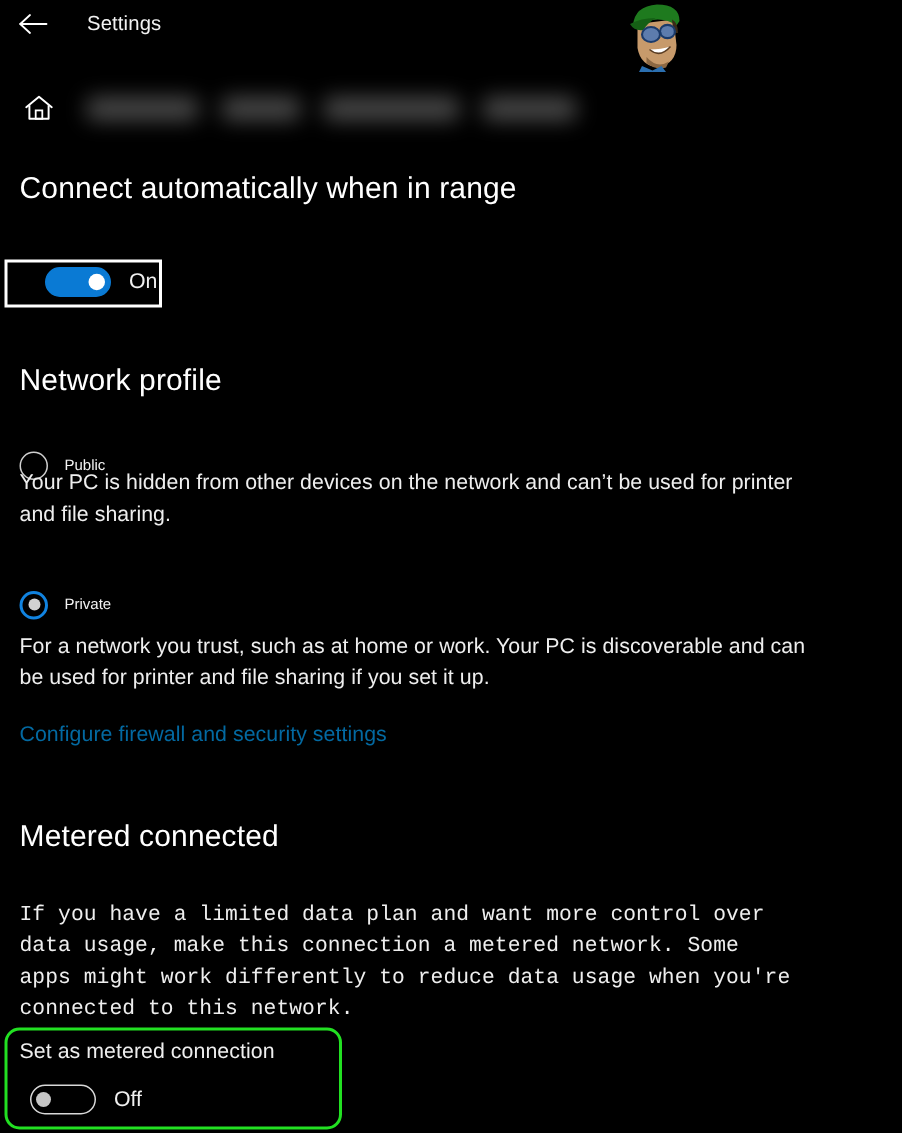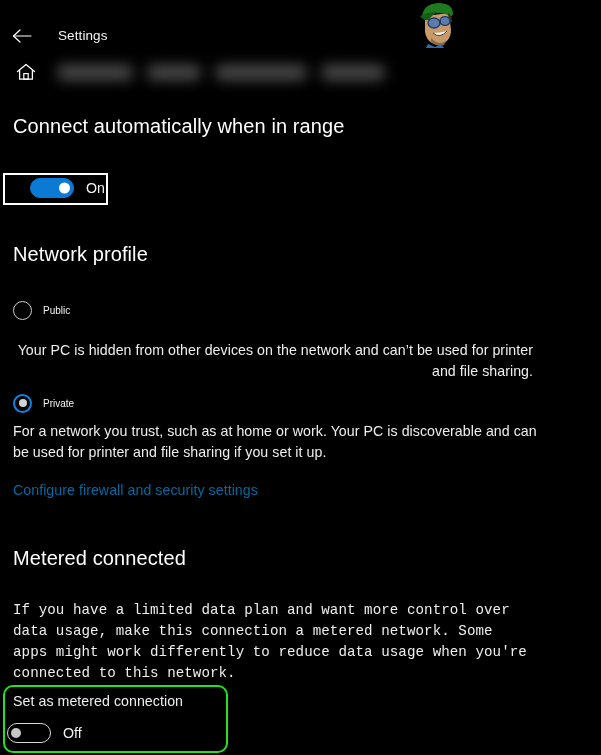--- a/index.html
+++ b/index.html
@@ -14,21 +14,21 @@
     overflow: hidden;
     font-family: "Liberation Sans", sans-serif;
     color: #ffffff;
     -webkit-font-smoothing: antialiased;
   }
 
   
   .titlebar {
     position: absolute;
     left: 0; top: 0;
-    width: 601px; height: 32px; margin-top: 20px;
+    width: 601px; height: 32px;
   }
   .back-arrow {
     position: absolute;
     left: 8px; top: 3px;
     width: 28px; height: 26px;
     display: flex; align-items: center; justify-content: center;
     color: #ffffff;
   }
   .back-arrow svg { display: block; }
   .app-title {
@@ -272,39 +272,39 @@
 
 <div class="hl-white" style="left:3px; top:173px; width:105px; height:32px;"></div>
 
 <div class="section-title" style="top:243px;">Network profile</div>
 
 <div class="radio-row" style="top:299px;">
   <div class="radio unchecked"></div>
   <div class="radio-label">Public</div>
 </div>
 
-<div class="body-text" style="top:340px; width:520px;text-align:right;">Your PC is hidden from other devices on the network and can’t be used for printer and file sharing.</div>
+<div class="body-text" style="top:312px; width:520px;">Your PC is hidden from other devices on the network and can’t be used for printer and file sharing.</div>
 
 <div class="radio-row" style="top:392px;align-items:center;">
   <div class="radio checked">
     <div class="dot"></div>
   </div>
   <div class="radio-label">Private</div>
 </div>
 
 <div class="body-text" style="top:421px; width:530px;">For a network you trust, such as at home or work. Your PC is discoverable and can be used for printer and file sharing if you set it up.</div>
 
 <a class="link-text" style="top:480px;" href="#">Configure firewall and security settings</a>
 
 <div class="section-title" style="top:547px;">Metered connected</div>
 
 <div class="body-text" style="top:600px; width:520px;font-family:Liberation Mono, monospace;">If you have a limited data plan and want more control over data usage, make this connection a metered network. Some apps might work differently to reduce data usage when you're connected to this network.</div>
 
 <div class="body-text" style="top:691px;">Set as metered connection</div>
 
-<div class="toggle-wrap" style="left:7px; top:723px;">
+<div class="toggle-wrap" style="left:20px; top:723px;">
   <div class="switch off">
     <div class="knob"></div>
   </div>
   <div class="switch-label">Off</div>
 </div>
 
 <div class="hl-green" style="left:3px; top:685px; width:225px; height:68px;"></div>
 
 </body></html>

